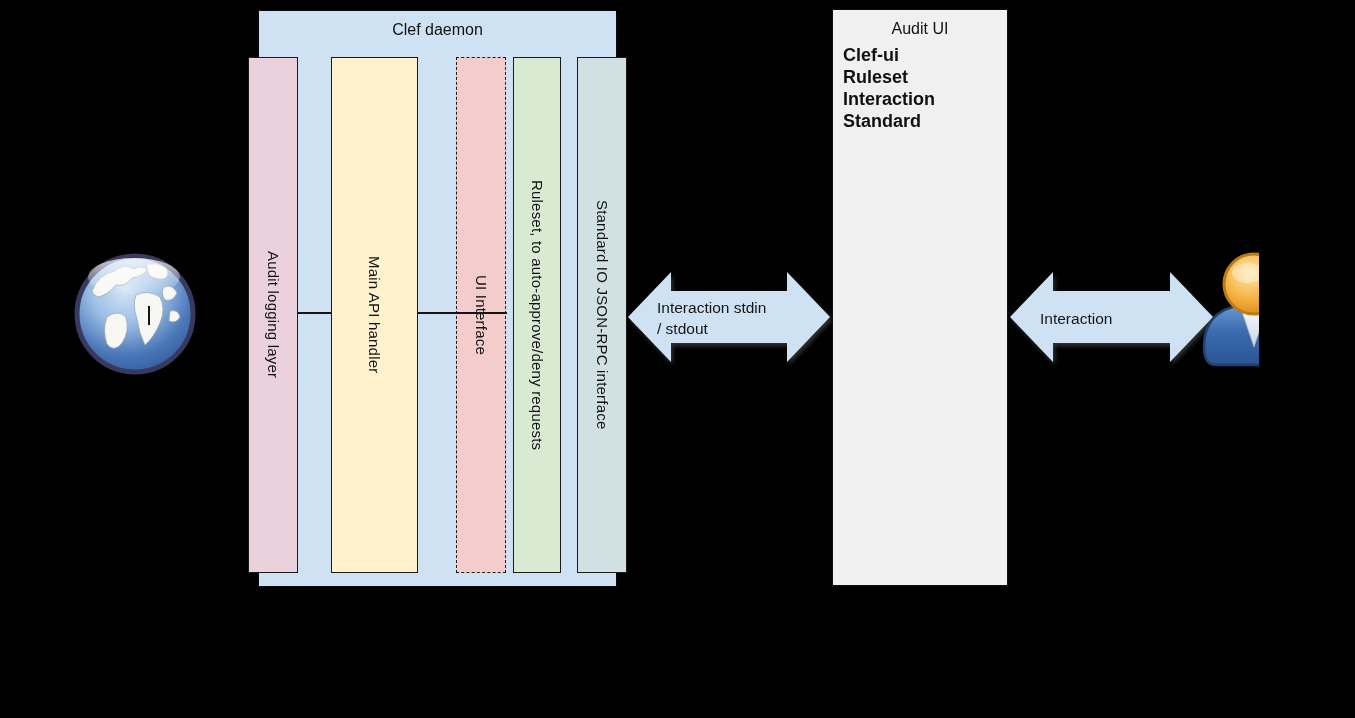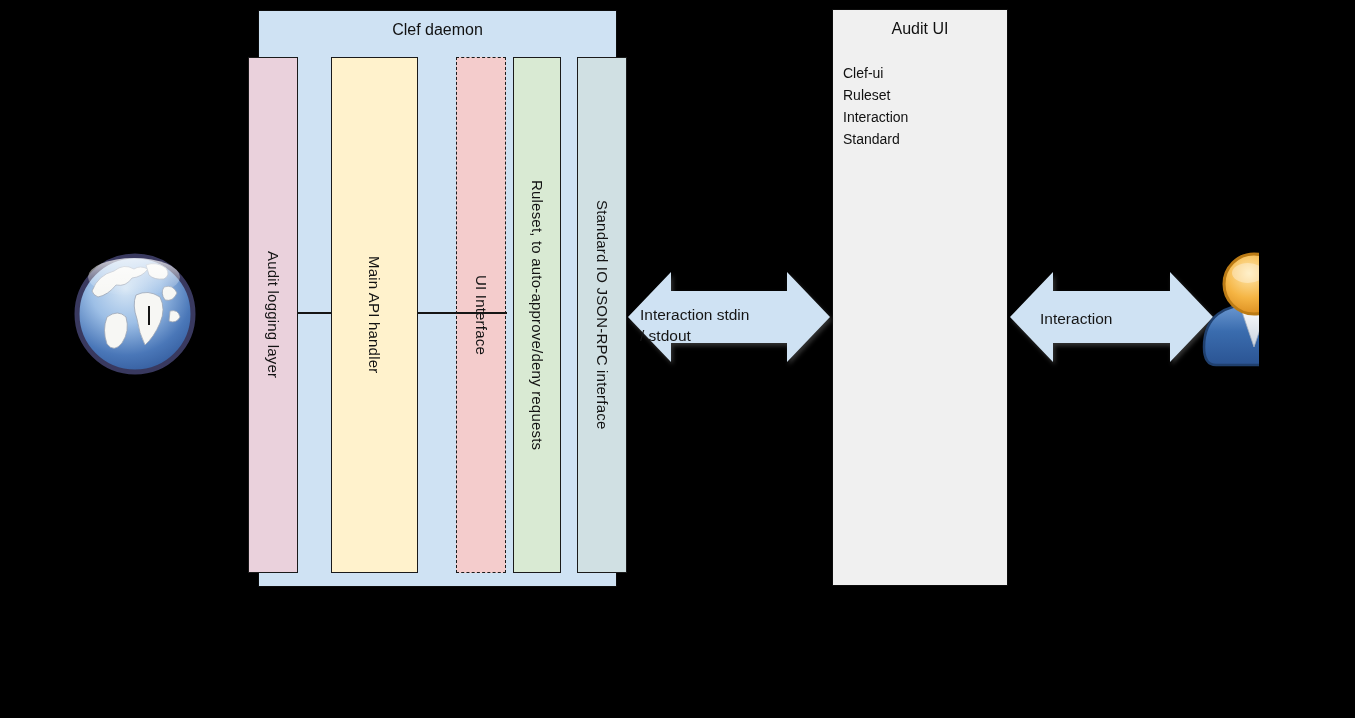--- a/index.html
+++ b/index.html
@@ -36,28 +36,28 @@
   .hline{height:2px;background:#151515;z-index:5;}
   .line-a{left:298px;top:312px;width:33px;}
   .line-b{left:418px;top:312px;width:89px;}
   .globe-tick{left:148px;top:306px;width:2px;height:19px;background:#151515;z-index:6;}
   
   .someui-box{
     left:832px;top:9px;width:176px;height:577px;
     border:1px solid #0c0c0c;box-sizing:border-box;z-index:1;
   }
   .someui-title{left:832px;top:20px;width:176px;text-align:center;font-size:16px;z-index:2;}
-  .someui-list{left:843px;top:62px;z-index:2;font-size:14px;line-height:22px;}
+  .someui-list{left:843px;top:44px;z-index:2;font-size:18px;line-height:22px;font-weight:bold;}
   .someui-list div{white-space:nowrap;}
   
   .arrow-svg{z-index:2;filter:drop-shadow(2px 3px 2px rgba(110,110,110,.45));}
   .arrow1{left:628px;top:272px;}
   .arrow2{left:1010px;top:272px;}
   .arrow-label{z-index:4;font-size:15.5px;line-height:21px;white-space:nowrap;color:#161616;}
-  .arrow1-label{left:640px;top:297px;margin-top:7px;}
+  .arrow1-label{left:657px;top:297px;}
   .arrow2-label{left:1040px;top:308px;}
   
   .globe-svg{left:74px;top:251px;z-index:2;}
   .person-svg{left:1200px;top:251px;z-index:5;}
 </style>
 </head>
 <body>
 
 <div id="canvas">
 

